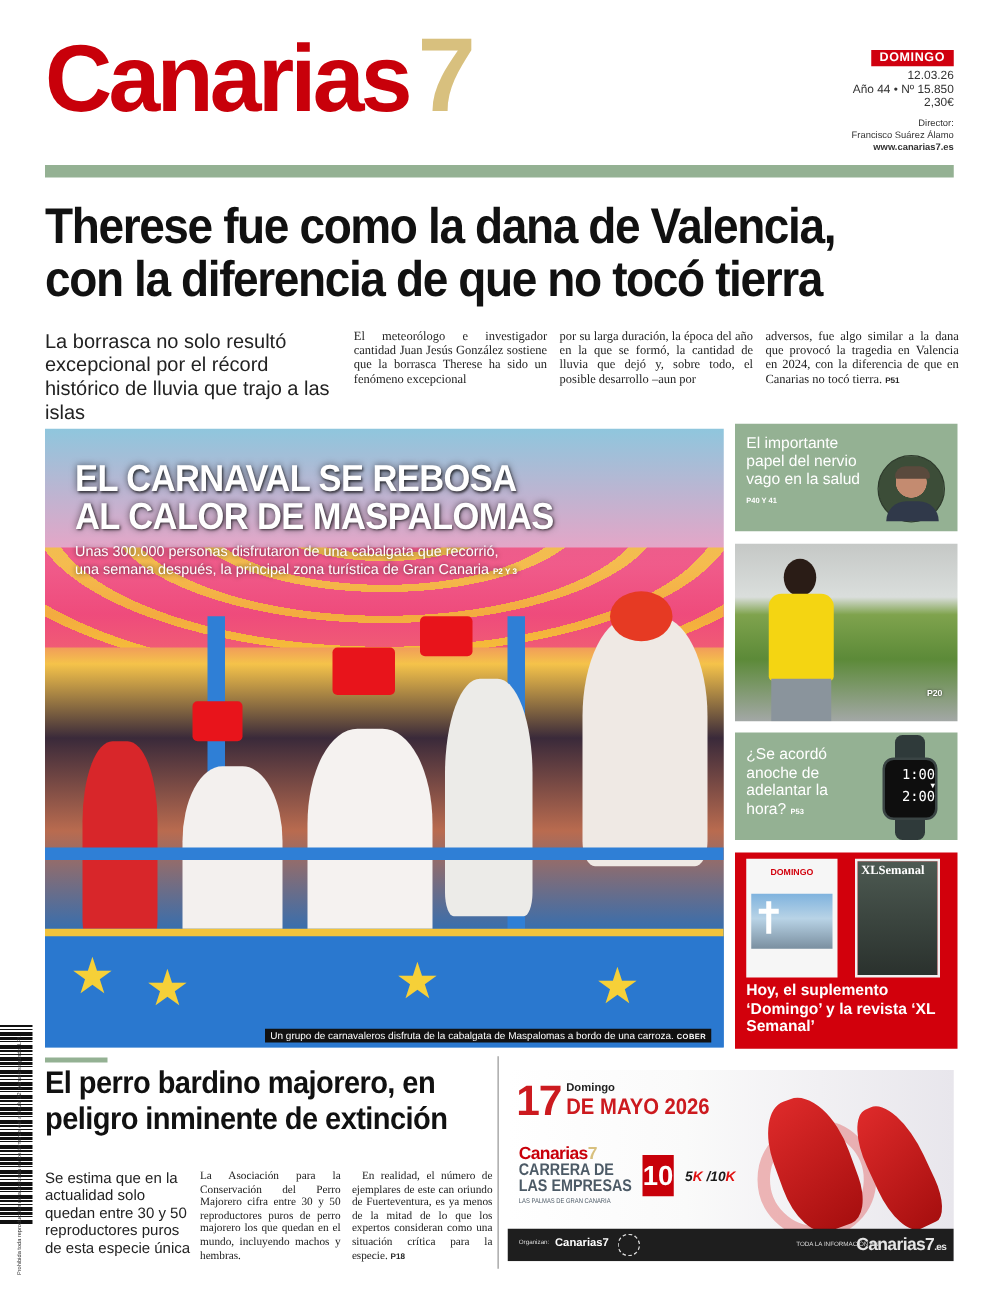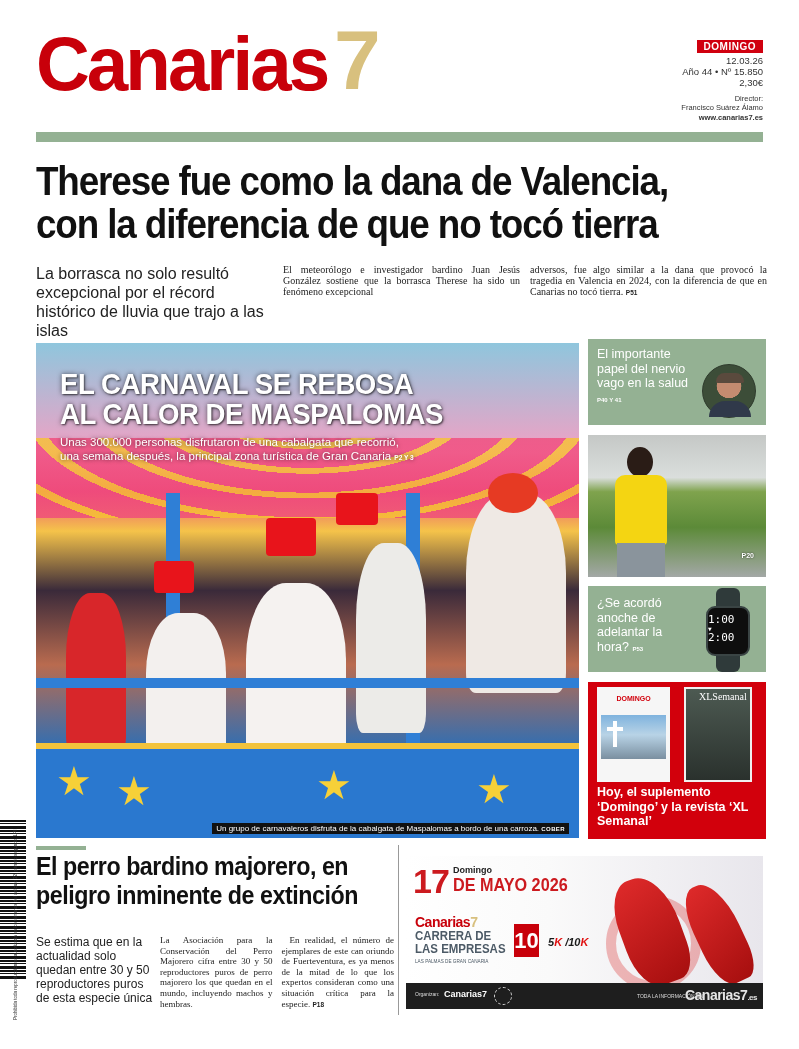--- a/index.html
+++ b/index.html
@@ -55,32 +55,32 @@
   .moussa-figure { position: absolute; left: 25px; top: 12px; width: 55px; height: 130px; }
   .moussa-head { position: absolute; left: 14px; top: 0; width: 26px; height: 30px; border-radius: 50%; background: #2a1c16; }
   .moussa-body { position: absolute; left: 2px; top: 28px; width: 52px; height: 70px; background: #f4d512; border-radius: 10px 10px 4px 4px; }
   .moussa-legs { position: absolute; left: 4px; top: 96px; width: 48px; height: 34px; background: #8a949c; }
   .moussa-title { position: absolute; right: 10px; top: 58px; text-align: right; font-size: 16px; line-height: 17px; color: #fff; font-weight: bold; text-shadow: 0 0 4px rgba(0,0,0,.7); }
   .moussa-page { position: absolute; right: 12px; top: 117px; font-size: 7px; color: #fff; font-weight: bold; text-shadow: 0 0 2px rgba(0,0,0,.7); }
 
   .side-hora { top: 586px; height: 86px; background: #94b193; }
   .watch { position: absolute; right: 16px; top: 2px; width: 44px; height: 84px; }
   .watch-band { position: absolute; left: 10px; width: 24px; height: 84px; background: #2f3a3a; border-radius: 6px; }
-  .watch-face { position: absolute; left: 0; top: 18px; width: 44px; height: 50px; border-radius: 9px; background: #0e0e0e; border: 2px solid #3a4444; color: #fff; font-family: "DejaVu Sans Mono", monospace; font-size: 11px; line-height: 12px; text-align: left; padding-top: 6px; }
+  .watch-face { position: absolute; left: 0; top: 18px; width: 44px; height: 50px; border-radius: 9px; background: #0e0e0e; border: 2px solid #3a4444; color: #fff; font-family: "DejaVu Sans Mono", monospace; font-size: 11px; line-height: 12px; text-align: right; padding-top: 6px; }
   .watch-face .arrow { font-size: 6px; line-height: 6px; }
 
   .side-revistas { top: 682px; height: 157px; background: #d2000c; }
   .mag { position: absolute; top: 5px; height: 95px; }
   .mag-domingo { left: 9px; width: 73px; background: #f6f6f6; }
   .mag-domingo .mhead { color: #d2000c; font-size: 7px; font-weight: bold; text-align: center; margin-top: 8px; }
   .mag-domingo .mphoto { position: absolute; left: 4px; top: 28px; width: 65px; height: 44px; background: linear-gradient(180deg, #7fb3de 0%, #b8d3e6 45%, #7a8fa0 100%); }
   .mag-domingo .cross { position: absolute; left: 12px; top: 6px; width: 4px; height: 26px; background: #fff; }
   .mag-domingo .crossbar { position: absolute; left: 6px; top: 12px; width: 16px; height: 4px; background: #fff; }
   .mag-xl { left: 96px; width: 68px; background: linear-gradient(180deg, #4d5a52 0%, #2a312d 100%); border: 2px solid #f0f0f0; }
-  .mag-xl .mhead { color: #fff; font-family: "Liberation Serif", serif; font-weight: normal; font-size: 10px; margin: 2px 0 0 13px; }
+  .mag-xl .mhead { color: #fff; font-family: "Liberation Serif", serif; font-weight: bold; font-size: 10px; margin: 2px 0 0 3px; }
   .revistas-title { position: absolute; left: 9px; top: 103px; font-size: 12.5px; line-height: 14.5px; color: #fff; font-weight: 600; }
 
   
   .barcode { position: absolute; left: 0; top: 820px; width: 26px; height: 160px;
     background: repeating-linear-gradient(180deg, #111 0 2px, #fff 2px 3px, #111 3px 4px, #fff 4px 6px, #111 6px 9px, #fff 9px 10px); }
   .legal { position: absolute; left: 13px; top: 1020px; transform: rotate(-90deg); transform-origin: left top; font-size: 4.5px; color: #333; white-space: nowrap; }
   .green-tab { position: absolute; left: 36px; top: 846px; width: 50px; height: 4px; background: #94b193; }
   .perro-headline { position: absolute; left: 36px; top: 852px; font-weight: 900; font-size: 25px; line-height: 29px; letter-spacing: -0.5px; color: #111; transform: scaleX(0.93); transform-origin: left; white-space: nowrap; }
   .perro-sub { position: absolute; left: 36px; top: 935px; width: 118px; font-size: 12px; line-height: 14px; color: #222; font-weight: 300; }
   .perro-cols { position: absolute; left: 160px; top: 935px; width: 234px; display: flex; gap: 9px; }
@@ -130,21 +130,22 @@
   <div class="green-rule"></div>
 </header>
 
 <article>
   <h1 class="lead-headline">
     <div>Therese fue como la dana de Valencia,</div>
     <div>con la diferencia de que no tocó tierra</div>
   </h1>
   <p class="lead-sub">La borrasca no solo resultó excepcional por el récord histórico de lluvia que trajo a las islas</p>
   <div class="lead-cols">
-    <p class="lead-col">El meteorólogo e investigador bardino Juan Jesús González sostiene que la borrasca Therese ha sido un fenómeno excepcional</p>
+    <p class="lead-col">El meteorólogo e investigador cantidad Juan Jesús González sostiene que la borrasca Therese ha sido un fenómeno excepcional</p>
+    <p class="lead-col">por su larga duración, la época del año en la que se formó, la cantidad de lluvia que dejó y, sobre todo, el posible desarrollo –aun por</p>
     <p class="lead-col"><span>adversos, fue algo similar a la dana que provocó la tragedia en Valencia en 2024, con la diferencia de que en Canarias no tocó tierra.</span> <span class="ptag">P51</span></p>
   </div>
 </article>
 
 <figure class="hero">
   <div class="canopy"></div>
   <div class="rail-post" style="left:130px"></div>
   <div class="rail-post" style="left:370px"></div>
   <div class="person" style="left:30px;top:250px;width:60px;height:160px;background:#d8262a;"></div>
   <div class="person" style="left:110px;top:270px;width:80px;height:150px;background:#f3f0ee;"></div>

